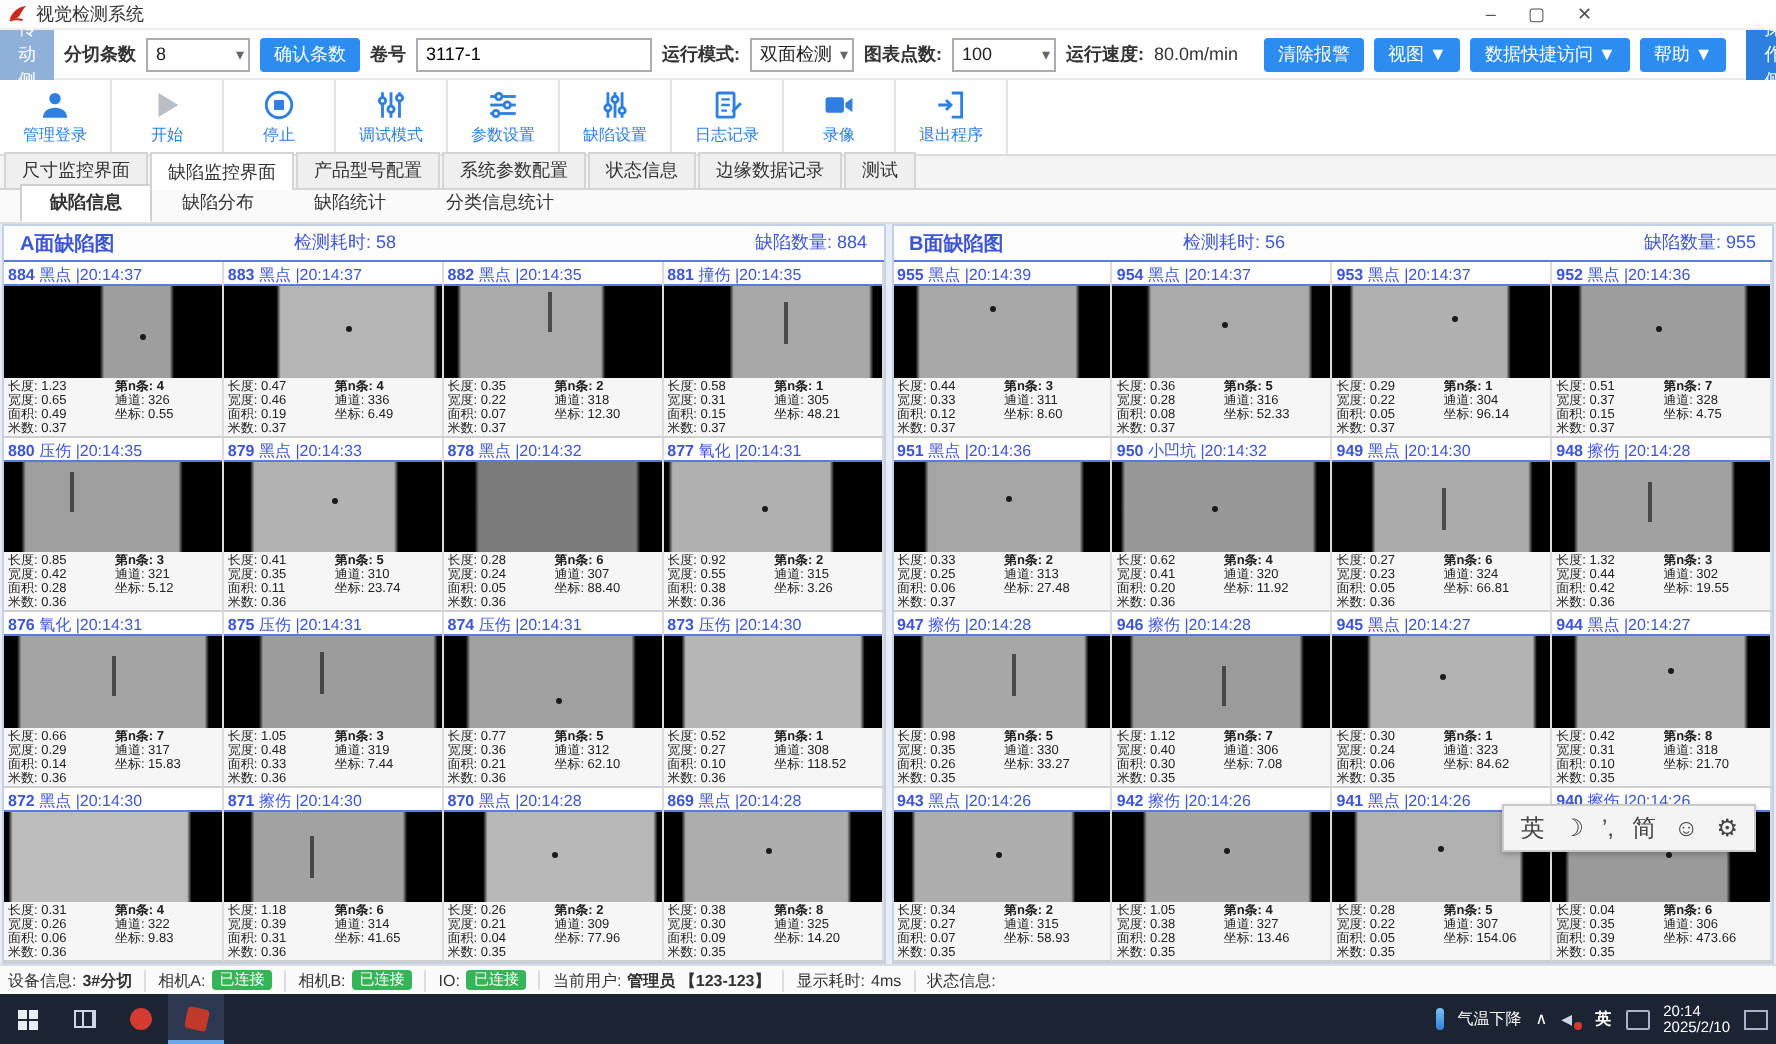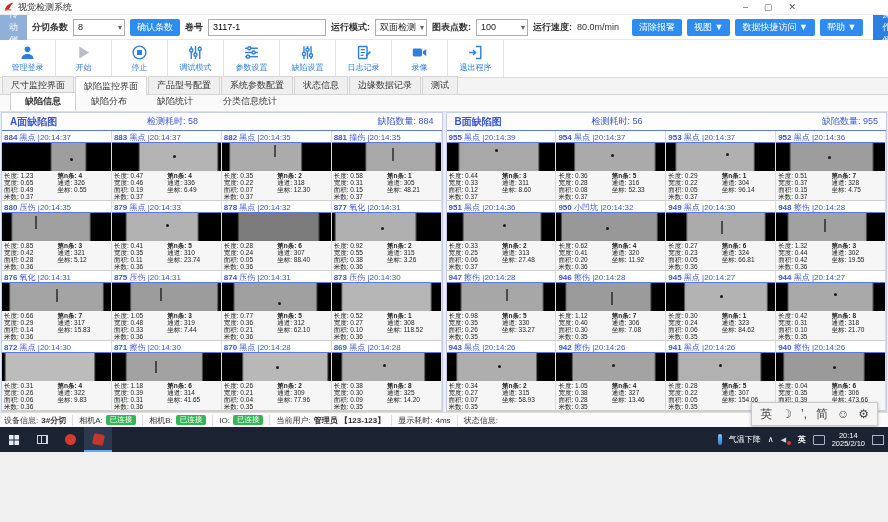--- a/index.html
+++ b/index.html
@@ -1,18 +1,18 @@
 <!DOCTYPE html>
 <html><head>
 <meta charset="utf-8">
 <style>
   * { margin:0; padding:0; box-sizing:border-box; }
   html,body { width:888px; height:522px; overflow:hidden; }
   body { font-family:"Liberation Sans", sans-serif; background:#f0f0f0; font-size:9px; color:#222; position:relative; }
-  .window { width:888px; height:452px; display:flex; flex-direction:column; background:#fff; }
+  .window { width:888px; height:522px; display:flex; flex-direction:column; background:#fff; }
 
   
   .titlebar { height:15px; background:#fff; display:flex; align-items:center; padding:0 4px; border-bottom:1px solid #eee; flex:0 0 auto; }
   .logo { width:10px; height:10px; margin-right:4px; }
   .title { font-size:9px; color:#333; }
   .wincontrols { margin-left:auto; margin-right:88px; display:flex; gap:16px; color:#555; font-size:9px; }
   .wincontrols span { cursor:default; }
 
   
   .toolbar1 { height:25px; background:#fff; display:flex; align-items:center; gap:5px; padding:0 0 0 0; border-bottom:1px solid #e8e8e8; flex:0 0 auto; }
@@ -71,21 +71,21 @@
   
   .taskbar { height:25px; background:#1c2433; display:flex; align-items:center; color:#fff; flex:0 0 auto; }
   .tb-ico { width:28px; height:25px; display:flex; align-items:center; justify-content:center; }
   .tb-ico.activeapp { background:#2b3850; box-shadow:inset 0 -2px 0 #6aa8e8; }
   .reddot { width:11px; height:11px; border-radius:50%; background:#d23b2e; }
   .redapp { width:11px; height:11px; background:#c0392b; border-radius:2px; transform:rotate(12deg); }
   .tvrect { width:11px; height:9px; border:1px solid #cfd6e4; display:flex; }
   .tvrect b { flex:1; border-right:1px solid #cfd6e4; }
   .tray { margin-left:auto; display:flex; align-items:center; gap:7px; padding-right:4px; font-size:8px; }
   .thermo { width:4px; height:11px; background:linear-gradient(#7ec3f0,#2d7fe0); border-radius:2px; }
-  .clock { text-align:center; font-size:7.5px; line-height:8px; }
+  .clock { font-size:7.5px; line-height:8px; }
   .traybox { width:12px; height:10px; border:1px solid #aab4c8; border-radius:1px; }
   .volico { position:relative; width:10px; height:10px; }
   .volico::before { content:"◀"; position:absolute; left:0; top:1px; font-size:7px; color:#cfd6e4; }
   .volico::after { content:""; position:absolute; right:0; bottom:0; width:4px; height:4px; background:#d23b2e; border-radius:50%; }
 
   
   .imebar { position:absolute; right:10px; bottom:96px; height:24px; background:#f4f4f4; border:1px solid #c9c9c9; box-shadow:0 1px 3px rgba(0,0,0,.25); display:flex; align-items:center; gap:9px; padding:0 8px; font-size:12px; color:#444; z-index:10; }
 </style>
 </head>
 <body>

